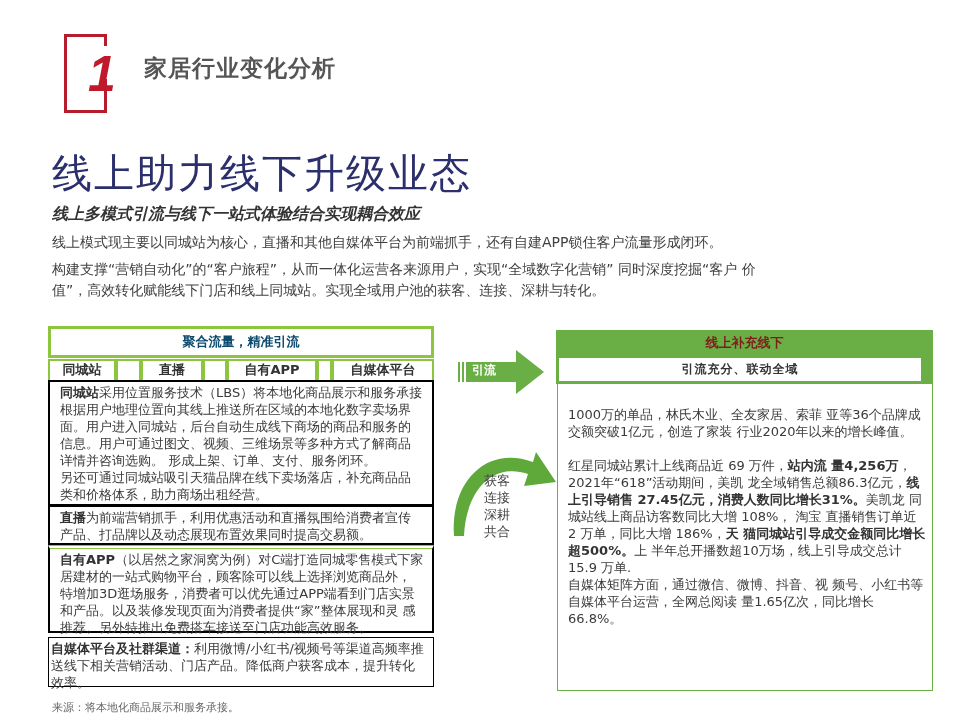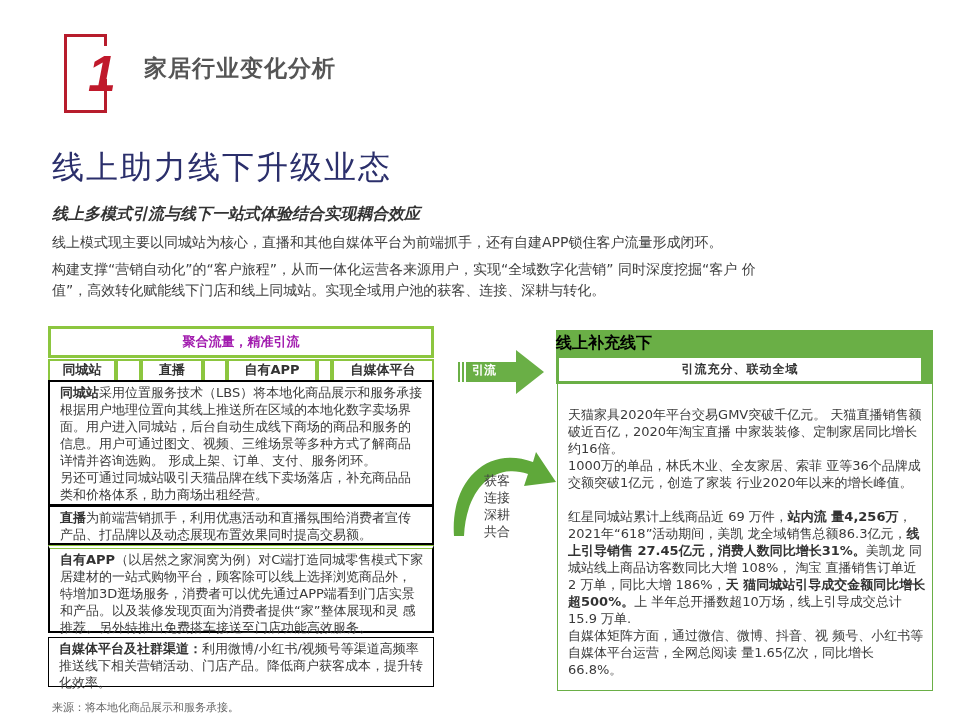--- a/index.html
+++ b/index.html
@@ -8,43 +8,43 @@
   .abs { position:absolute; }
   .badge-r-top { left:104px; top:34px; width:3px; height:12px; background:#b71c2c; }
   .badge-r-bot { left:104px; top:79px; width:3px; height:34px; background:#b71c2c; }
   .badge-b { left:64px; top:110px; width:43px; height:3px; background:#b71c2c; }
   .badge-t { left:64px; top:34px; width:43px; height:3px; background:#b71c2c; }
   .badge-l { left:64px; top:34px; width:3px; height:79px; background:#b71c2c; }
   .badge-num { left:88px; top:44px; font-size:50px; font-weight:bold; font-style:italic;
                color:#c0192b; font-family:"Liberation Sans",sans-serif; line-height:60px; }
   .section-title { left:144px; top:53px; font-size:23px; font-weight:bold; color:#555555; letter-spacing:1px; }
 
-  .page-title { left:52px; top:146px; font-size:32px; color:#2b2f6b; letter-spacing:2px; }
+  .page-title { left:52px; top:146px; font-size:40px; color:#2b2f6b; letter-spacing:2px; }
   .subhead { left:52px; top:204px; font-size:16px; font-weight:bold; color:#333333;font-style:italic; }
   .para { left:52px; font-size:14px; color:#404040; line-height:21px; width:880px; }
   .left-head { left:48px; top:326px; width:386px; height:32px; border:3px solid #8cc63f; box-sizing:border-box;
-               text-align:center; font-size:13px; font-weight:bold; line-height:26px; color:#a21caf; }
+               text-align:center; font-size:13px; font-weight:bold; line-height:26px; color:#0c4a6e; }
   .tabrow { left:48px; top:359px; width:386px; height:22px; }
   .tabcell { position:absolute; top:0; height:22px; border:2px solid #8cc63f; box-sizing:border-box;
              text-align:center; font-size:13px; font-weight:bold; line-height:18px; color:#333; border-bottom:none; }
   .lbox { position:absolute; left:48px; width:386px; box-sizing:border-box; border:2px solid #000000;
           font-size:13px; line-height:17px; color:#3a3a3a; padding:2px 8px 2px 10px; }
   .lbox b { color:#333; }
 
   
   .flow-arrow { left:458px; top:350px; }
   .flow-label { left:472px; top:362px; font-size:12px; font-weight:bold; color:#ffffff; }
 
   
   .curve { left:448px; top:440px; }
   .curve-text { left:482px; top:472px; width:30px; font-size:13px; line-height:17px; color:#444; text-align:center; }
 
   
-  .right-head { left:556px; top:330px; width:377px; height:26px; background:#6aaf46; color:#000000;
-                font-size:16px; font-weight:bold; line-height:26px; }
+  .right-head { left:556px; top:330px; width:377px; height:26px; background:#6aaf46; color:#7f1d1d;
+                font-size:13px; font-weight:bold; text-align:center; line-height:26px; }
   .right-sub { left:556px; top:356px; width:377px; height:28px; background:#6aaf46; box-sizing:border-box; padding:2px 12px 3px 3px; }
   .right-sub-inner { background:#fff; height:100%; text-align:center; font-size:12px; font-weight:bold; color:#333; line-height:22px; letter-spacing:1px; }
   .right-body { left:557px; top:384px; width:376px; height:307px; border:1px solid #6aaf46; border-top:none; box-sizing:border-box;
                 padding:22px 6px 0 10px; font-size:13px; line-height:17px; color:#3a3a3a; }
   .right-body p { margin:0; }
   .right-body .gap { height:17px; }
   .right-body b { color:#333; }
 
   .source { left:52px; top:700px; font-size:11px; color:#666; }
 </style>
@@ -79,21 +79,21 @@
 <div class="lbox" style="top:380px;height:126px;">
   <b>同城站</b><span>采用位置服务技术（LBS）将本地化商品展示和服务承接 根据用户地理位置向其线上推送所在区域的本地化数字卖场界 面。用户进入同城站，后台自动生成线下商场的商品和服务的 信息。用户可通过图文、视频、三维场景等多种方式了解商品 详情并咨询选购。 形成上架、订单、支付、服务闭环。</span><br>
   <span>另还可通过同城站吸引天猫品牌在线下卖场落店，补充商品品 类和价格体系，助力商场出租经营。</span>
 </div>
 <div class="lbox" style="top:505px;height:40px;">
   <b>直播</b><span>为前端营销抓手，利用优惠活动和直播氛围给消费者宣传 产品、打品牌以及动态展现布置效果同时提高交易额。</span>
 </div>
 <div class="lbox" style="top:545px;height:88px;border-top:4px double #8cc63f;">
   <b>自有APP</b><span>（以居然之家洞窝为例）对C端打造同城零售模式下家 居建材的一站式购物平台，顾客除可以线上选择浏览商品外，   特增加3D逛场服务，消费者可以优先通过APP端看到门店实景 和产品。以及装修发现页面为消费者提供“家”整体展现和灵 感推荐。另外特推出免费搭车接送至门店功能高效服务。</span>
 </div>
-<div class="lbox" style="top:637px;height:50px;padding-left:10px;border-width:1px;">
+<div class="lbox" style="top:637px;height:50px;padding-left:2px;border-width:1px;">
   <b>自媒体平台及社群渠道：</b><span>利用微博/小红书/视频号等渠道高频率推送线下相关营销活动、门店产品。降低商户获客成本，提升转化效率。</span>
 </div>
 
 <svg class="abs flow-arrow" width="90" height="44" viewBox="0 0 90 44">
   <rect x="0" y="12" width="2" height="20" fill="#6aaf46"></rect>
   <rect x="4" y="12" width="2" height="20" fill="#6aaf46"></rect>
   <polygon points="8,12 58,12 58,0 86,22 58,44 58,32 8,32" fill="#6aaf46"></polygon>
 </svg>
 <div class="abs flow-label">引流</div>
 
@@ -105,20 +105,19 @@
   <div>连接</div>
   <div>深耕</div>
   <div>共合</div>
 </div>
 
 <div class="abs right-head">线上补充线下</div>
 <div class="abs right-sub">
   <div class="right-sub-inner">引流充分、联动全域</div>
 </div>
 <div class="abs right-body">
-  <p>天猫家具2020年平台交易GMV突破千亿元。 天猫直播销售额破近百亿，2020年淘宝直播 中家装装修、定制家居同比增长约16倍。</p>
   <p>1000万的单品，林氏木业、全友家居、索菲 亚等36个品牌成交额突破1亿元，创造了家装 行业2020年以来的增长峰值。</p>
   <div class="gap"></div>
   <p><span>红星同城站累计上线商品近 69 万件，</span><b>站内流 量4,256万</b><span>，2021年“618”活动期间，美凯 龙全域销售总额86.3亿元，</span><b>线上引导销售 27.45亿元，消费人数同比增长31%。</b><span>美凯龙 同城站线上商品访客数同比大增 108%， 淘宝 直播销售订单近 2 万单，同比大增 186%，</span><b>天 猫同城站引导成交金额同比增长超500%。</b><span>上 半年总开播数超10万场，线上引导成交总计15.9 万单.</span></p>
   <p>自媒体矩阵方面，通过微信、微博、抖音、视 频号、小红书等自媒体平台运营，全网总阅读 量1.65亿次，同比增长66.8%。</p>
 </div>
 
 <div class="abs source">来源：将本地化商品展示和服务承接。</div>
 
 </body></html>

